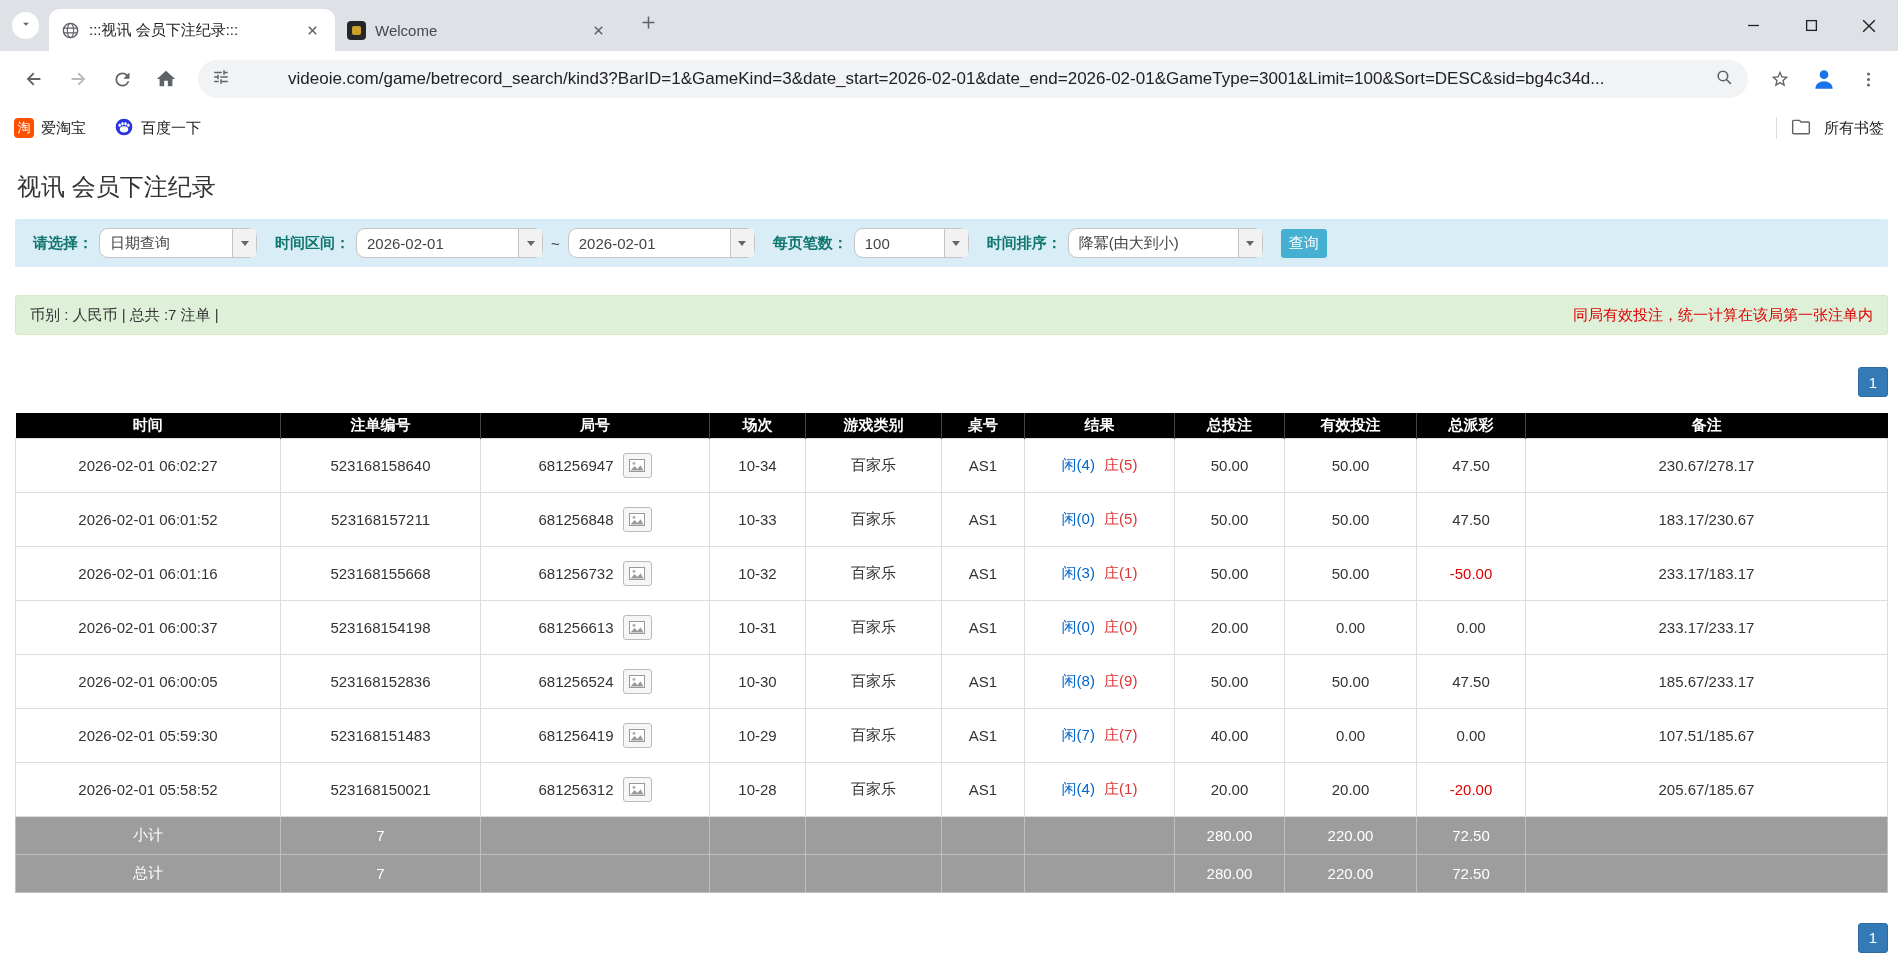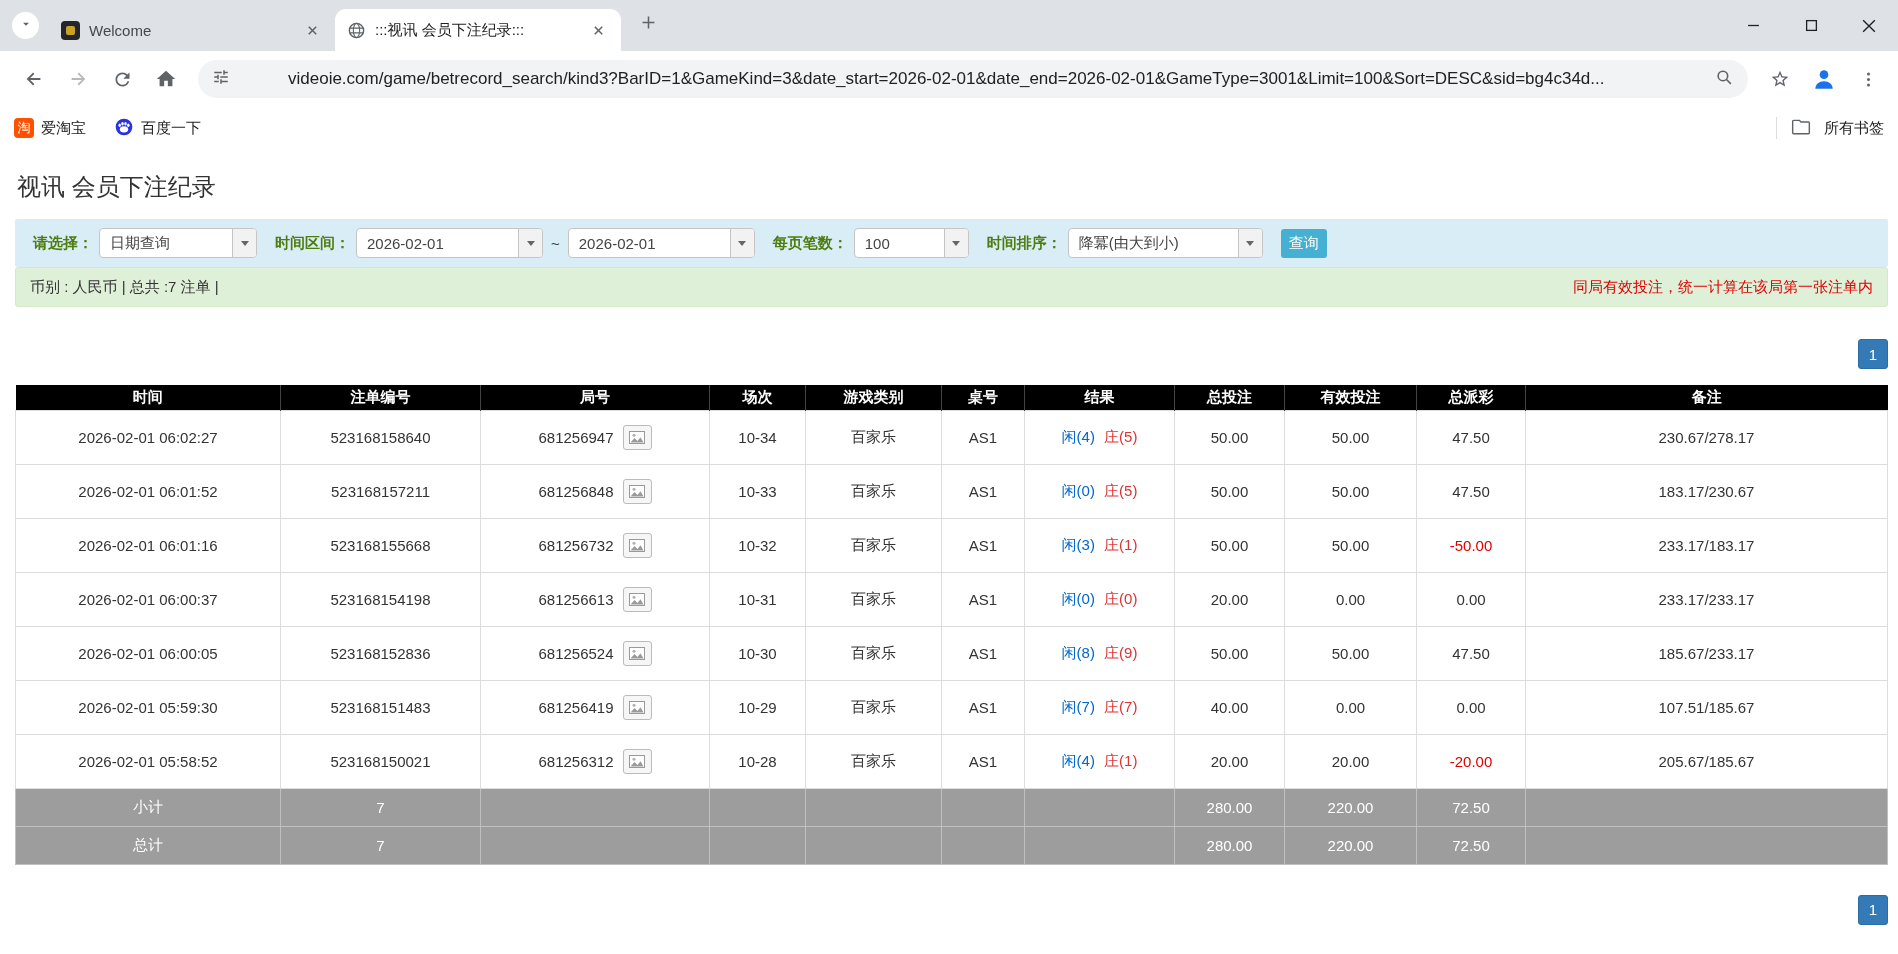--- a/index.html
+++ b/index.html
@@ -38,33 +38,33 @@
   .bm-spacer { flex:1; }
   .bm-divider { width:1px; height:22px; background:#dadce0; margin:0 14px; }
   .all-bookmarks { display:flex; align-items:center; gap:13px; font-size:15px; color:#202124; cursor:pointer; white-space:nowrap; }
 
   
   .content { padding:0 10px 0 15px; }
   .page-title { font-size:24px; font-weight:400; color:#333; margin:22px 0 16px 2px; }
 
   .filterbar { background:#d9edf7; height:48px; display:flex; align-items:center; padding:0 18px; border-radius:2px; }
   .fgroup { display:flex; align-items:center; margin-right:18px; }
-  .f-label { color:#4d7c0f; font-weight:bold; font-size:15px; margin-right:6px; white-space:nowrap; }
-  .f-select { background:#fff; border:1px solid #c5c5c5; border-radius:4px; height:30px;
+  .f-label { color:#0f766e; font-weight:bold; font-size:15px; margin-right:6px; white-space:nowrap; }
+  .f-select { background:#fff; border:1px solid #c5c5c5; border-radius:9px; height:30px;
     display:flex; align-items:center; justify-content:space-between; cursor:pointer; }
   .f-val { padding:0 10px; font-size:15px; color:#444; white-space:nowrap; overflow:hidden; }
   .f-arrow { width:24px; height:100%; border-left:1px solid #c5c5c5; background:#f2f2f2;
     display:flex; align-items:center; justify-content:center; border-radius:0 3px 3px 0; }
   .caret { width:0; height:0; border-left:4px solid transparent; border-right:4px solid transparent; border-top:5px solid #666; }
   .w158{width:158px}.w200{width:200px}.w187{width:187px}.w115{width:115px}.w195{width:195px}
   .tilde { margin:0 8px; font-size:15px; color:#333; }
   .search-btn { width:46px; height:29px; background:#45b0d2; color:#fff; border:none; border-radius:3px;
     font-size:15px; cursor:pointer; }
 
-  .summary { height:40px; background:#dff0d8; border:1px solid #d6e9c6; border-radius:3px;
+  .summary { margin-top:28px; height:40px; background:#dff0d8; border:1px solid #d6e9c6; border-radius:3px;
     display:flex; align-items:center; justify-content:space-between; padding:0 14px; font-size:15px; }
   .summary-left { color:#333; }
   .summary-right { color:#dd0000; }
 
   .pagination-row { display:flex; justify-content:flex-end; margin-top:32px; }
   .pagination-row.bottom { margin-top:30px; }
   .page-btn { min-width:30px; height:30px; padding:0 9px; background:#337ab7; border:1px solid #2e6da4;
     color:#fff; font-size:15px; border-radius:3px; display:flex; align-items:center; justify-content:center; cursor:pointer; }
 
   table.records { width:100%; border-collapse:collapse; table-layout:fixed; margin-top:16px; }
@@ -88,38 +88,38 @@
 
 <div class="tab-strip">
   <button class="tab-search-btn">
     <span>
       <svg width="14" height="14" viewBox="0 0 24 24">
           <path d="M7 10l5 5 5-5z" fill="#5f6368"></path>
         </svg>
     </span>
   </button>
   <div class="tabs">
-    <div class="tab">
-      <span class="fav welcome-fav"></span>
-      <span class="title">Welcome</span>
-      <span class="tab-close">
-        <svg width="13" height="13" viewBox="0 0 14 14">
-            <path d="M3 3l8 8M11 3l-8 8" stroke="#5f6368" stroke-width="1.6"></path>
-          </svg>
-      </span>
-    </div>
     <div class="tab active">
       <span class="fav">
         <svg width="19" height="19" viewBox="0 0 24 24">
             <circle cx="12" cy="12" r="9" fill="none" stroke="#5f6368" stroke-width="1.8"></circle>
             <ellipse cx="12" cy="12" rx="4" ry="9" fill="none" stroke="#5f6368" stroke-width="1.4"></ellipse>
             <path d="M3.5 9h17M3.5 15h17" stroke="#5f6368" stroke-width="1.4" fill="none"></path>
           </svg>
       </span>
       <span class="title">:::视讯 会员下注纪录:::</span>
+      <span class="tab-close">
+        <svg width="13" height="13" viewBox="0 0 14 14">
+            <path d="M3 3l8 8M11 3l-8 8" stroke="#5f6368" stroke-width="1.6"></path>
+          </svg>
+      </span>
+    </div>
+    <div class="tab">
+      <span class="fav welcome-fav"></span>
+      <span class="title">Welcome</span>
       <span class="tab-close">
         <svg width="13" height="13" viewBox="0 0 14 14">
             <path d="M3 3l8 8M11 3l-8 8" stroke="#5f6368" stroke-width="1.6"></path>
           </svg>
       </span>
     </div>
   </div>
   <button class="newtab-btn">
     <span>
       <svg width="17" height="17" viewBox="0 0 20 20">

